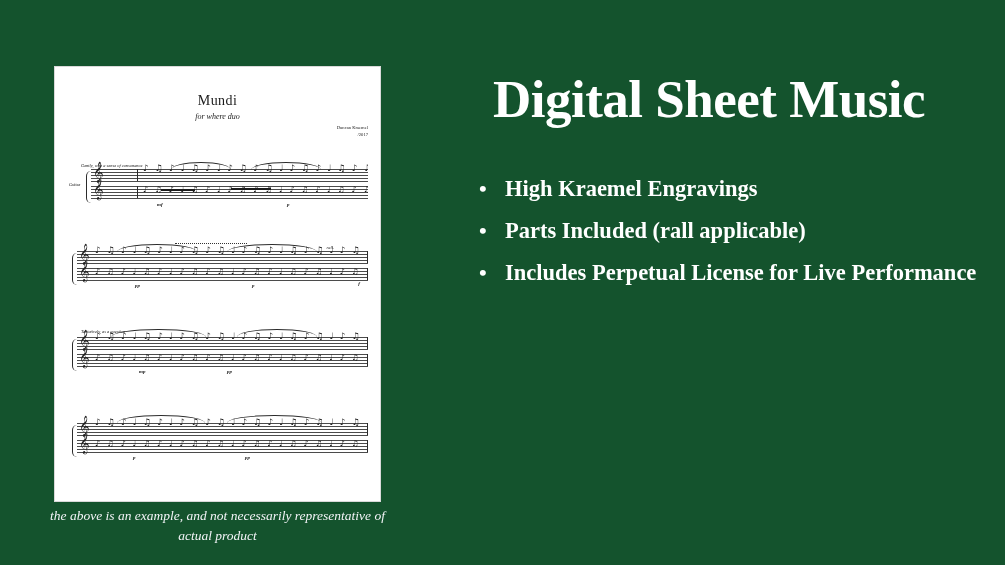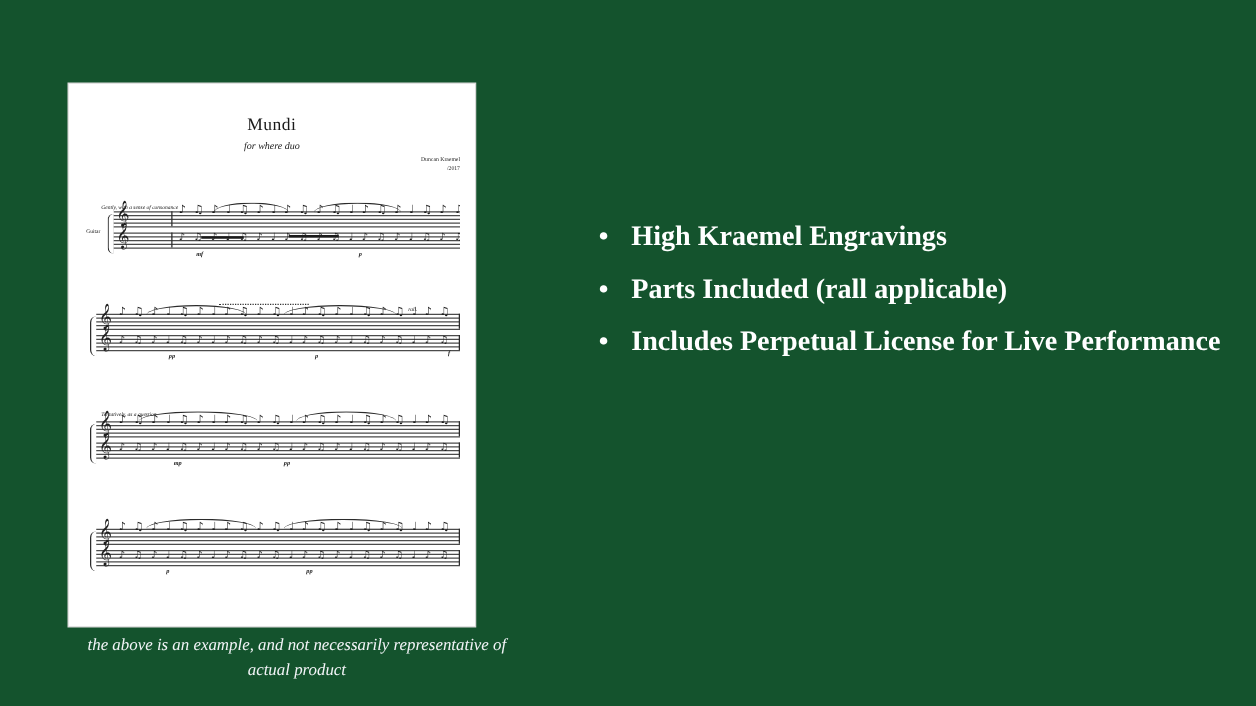--- a/index.html
+++ b/index.html
@@ -173,21 +173,20 @@
     position: absolute;
     left: 45px;
     top: 506px;
     width: 345px;
     text-align: center;
     color: #f2f4f7;
     font-family: "Liberation Serif", serif;
     font-style: italic;
     font-size: 13.5px;
     line-height: 1.45;
-    margin-left: 20px;
   }
 
   
   .text-col {
     position: absolute;
     left: 425px;
     top: 0;
     width: 565px;
     height: 565px;
   }
@@ -373,20 +372,21 @@
           </div>
         </div>
 
       </div>
     </div>
 
     <div class="caption">the above is an example, and not necessarily representative of actual product</div>
   </div>
 
   <div class="text-col">
+    <div class="headline">Digital Sheet Music</div>
 
     <ul class="bullets">
       <li>High Kraemel Engravings</li>
       <li>Parts Included (rall applicable)</li>
       <li>Includes Perpetual License for Live Performance</li>
     </ul>
   </div>
 
 </div>
 

